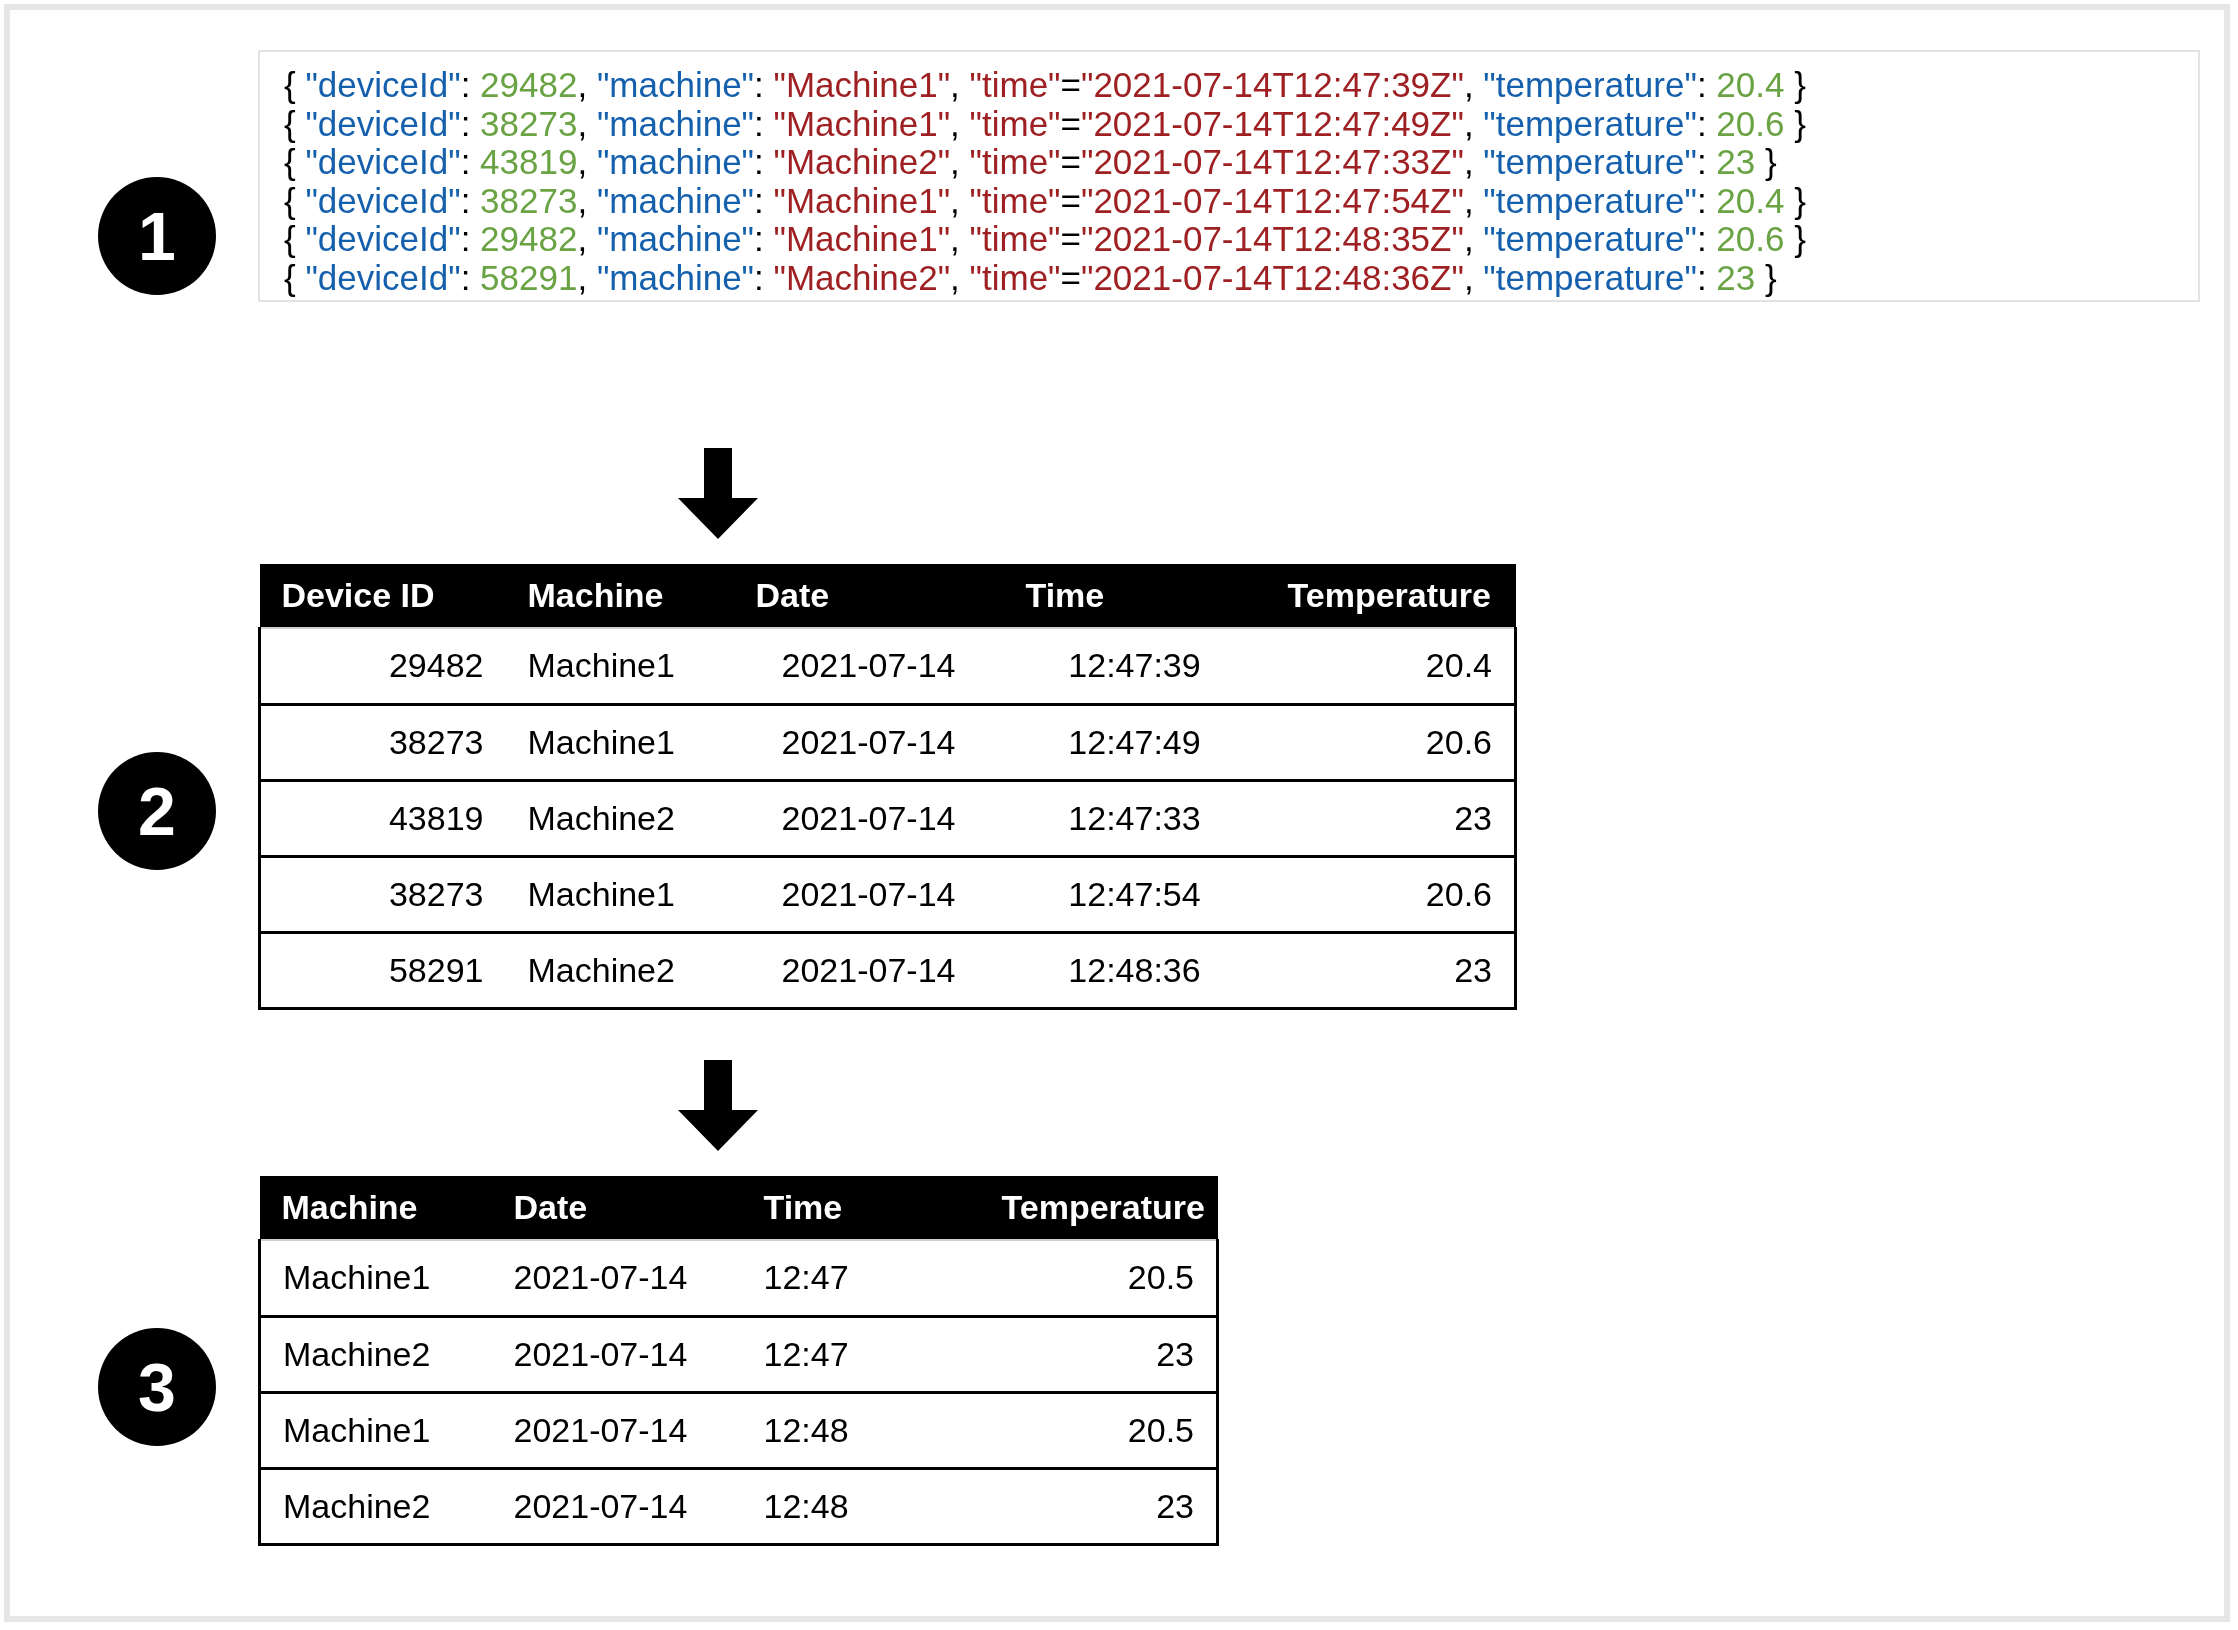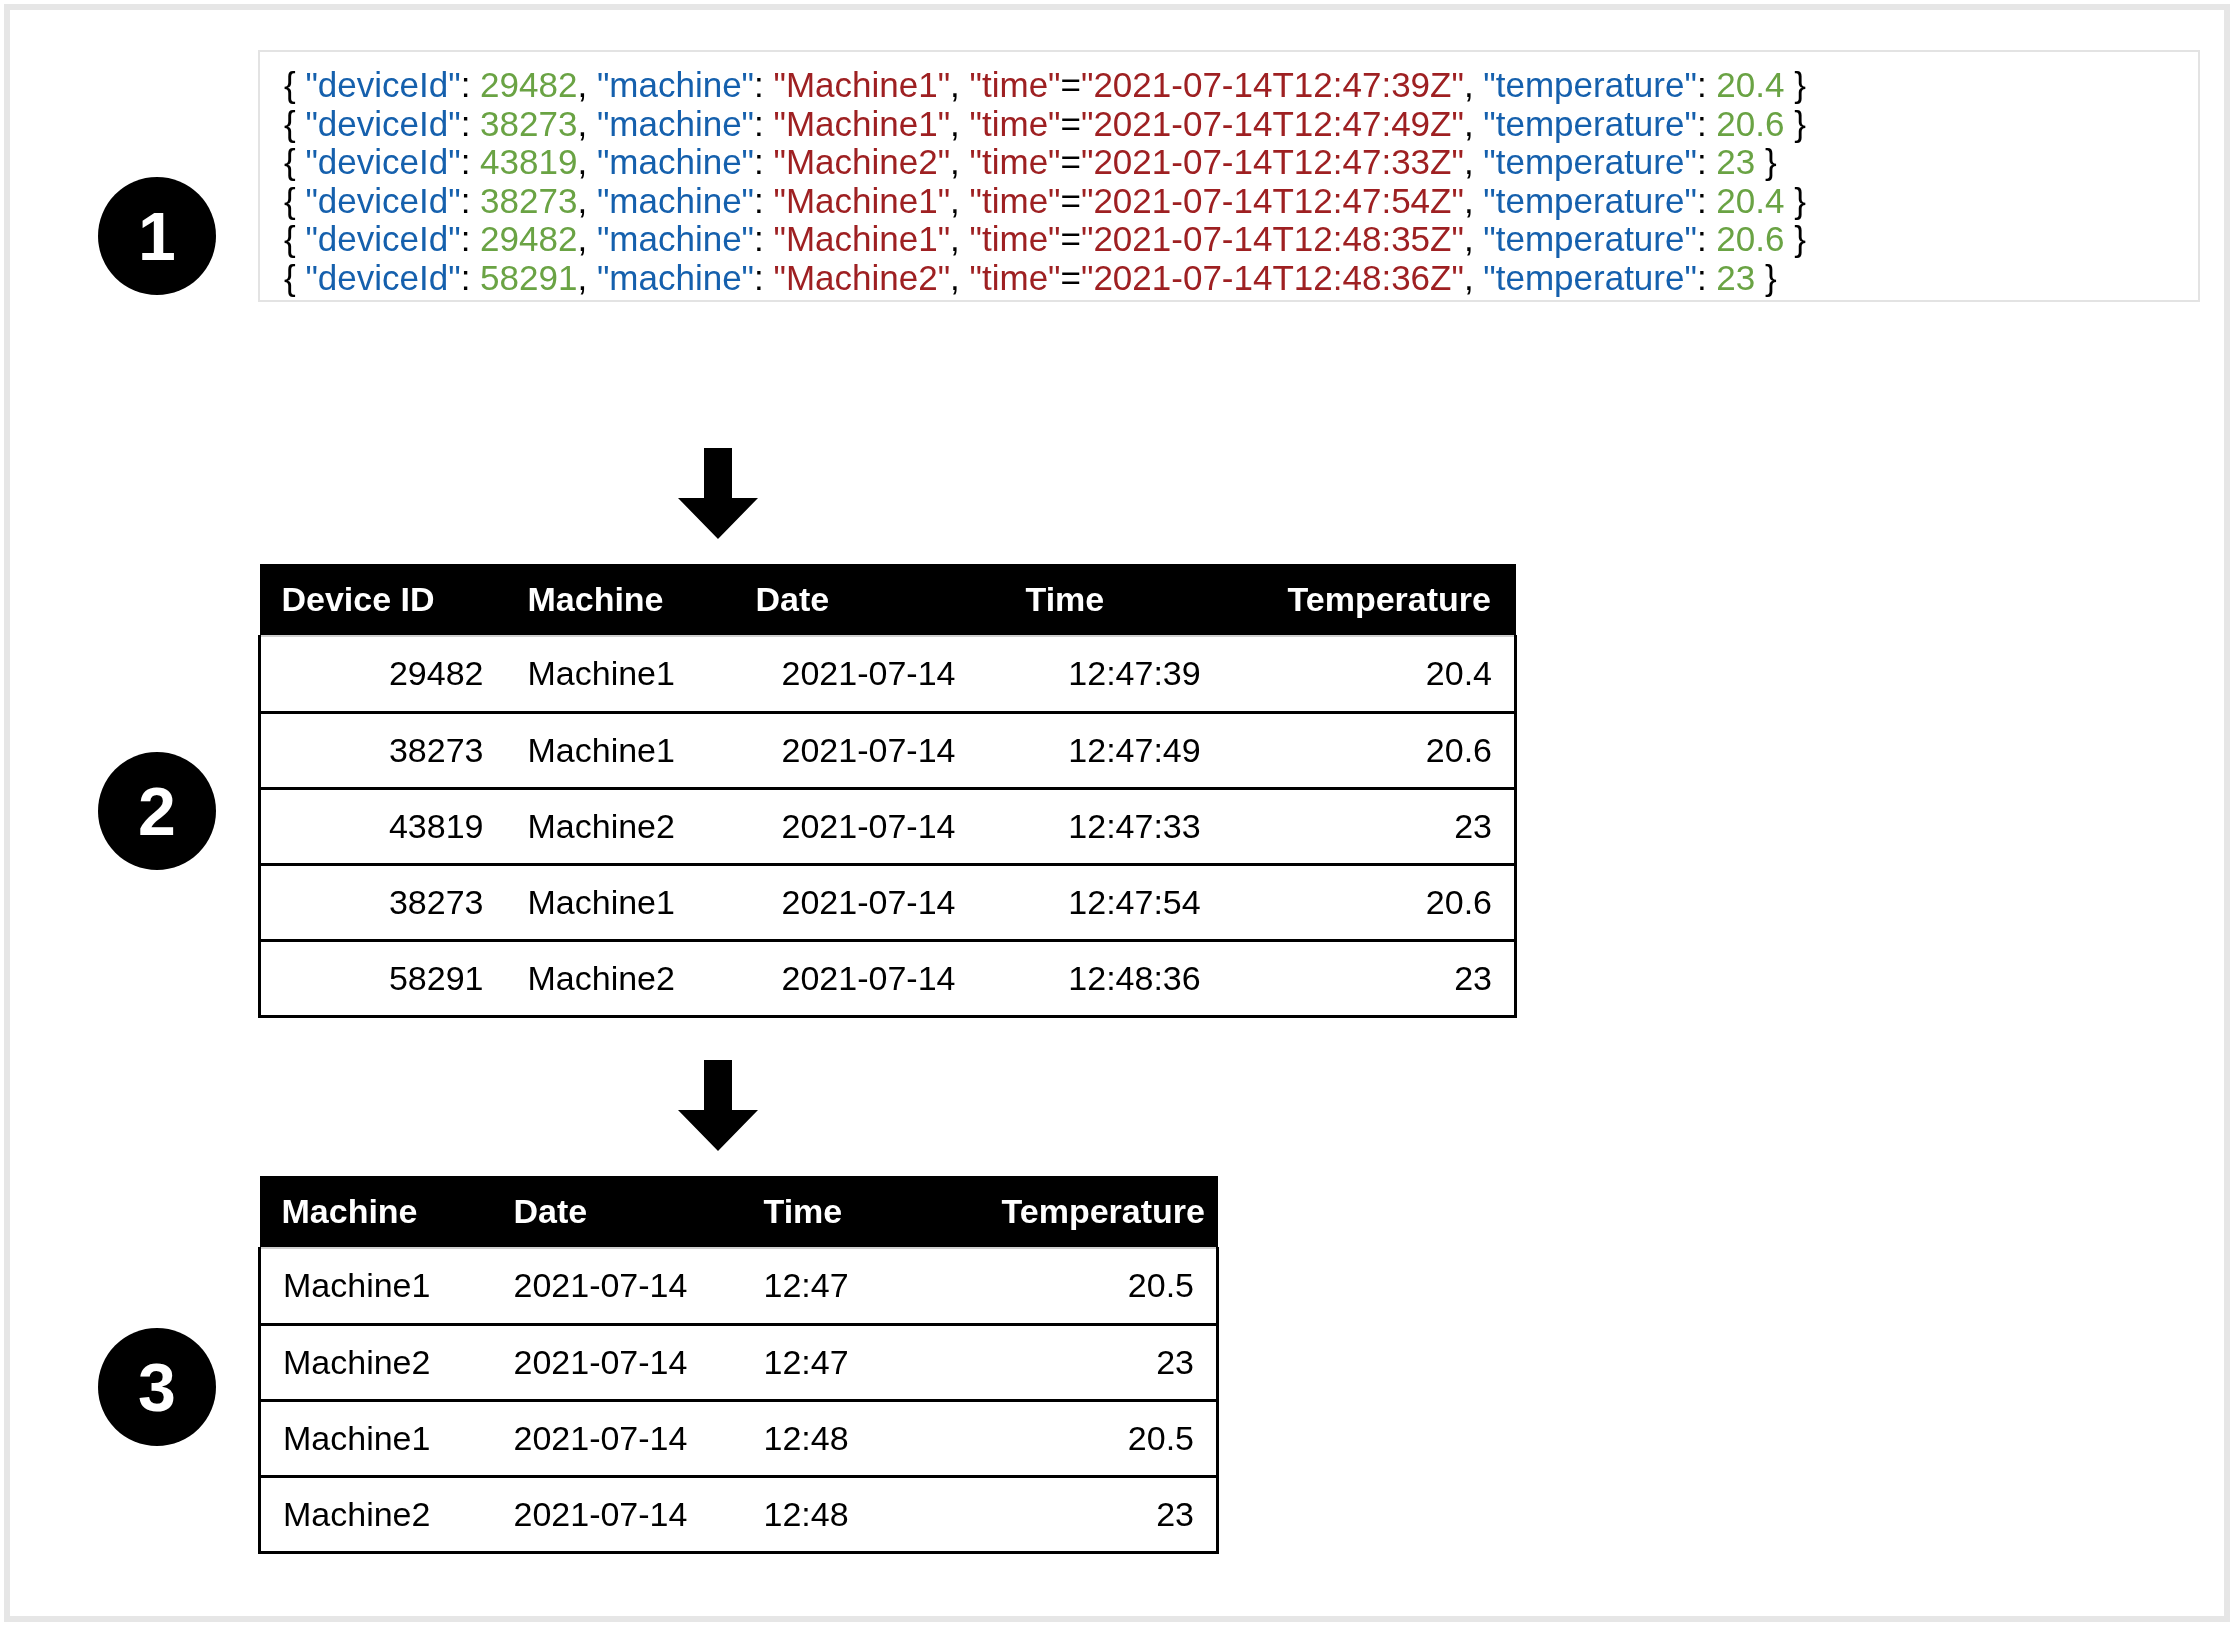--- a/index.html
+++ b/index.html
@@ -82,21 +82,21 @@
     border-collapse: collapse;
     background: #ffffff;
     font-family: "Liberation Sans", sans-serif;
     table-layout: fixed;
   }
   table.grid thead th {
     background: #000000;
     color: #ffffff;
     font-size: 34px;
     font-weight: 700;
-    height: 72px;
+    height: 64px;
     padding: 0 22px;
     border: none;
     box-sizing: border-box;
     white-space: nowrap;
   }
   table.grid tbody td {
     font-size: 34px;
     color: #000000;
     height: 76px;
     padding: 0 22px;

